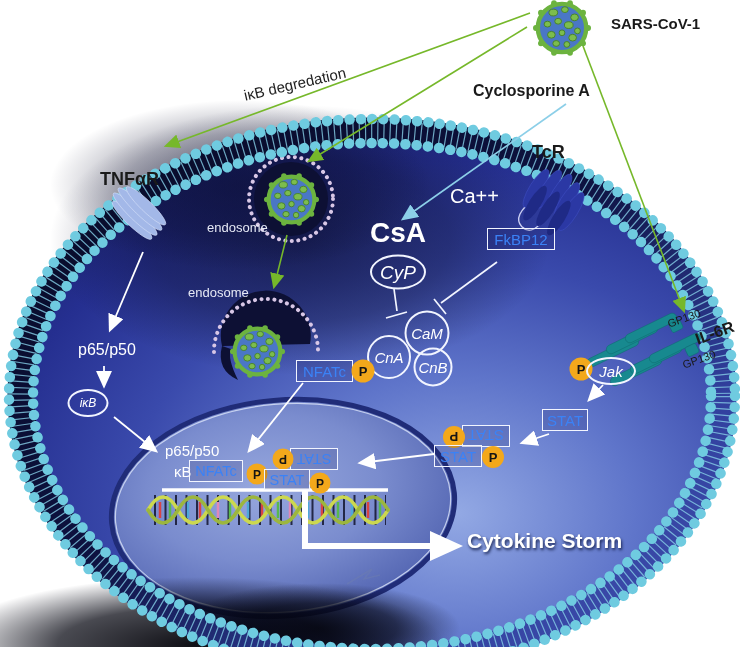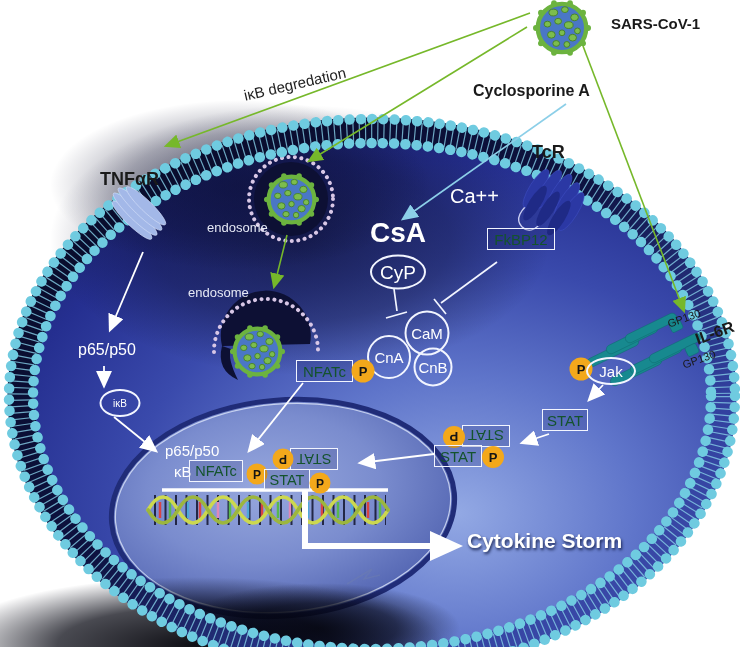--- a/index.html
+++ b/index.html
@@ -2,24 +2,24 @@
 <html><head>
 <meta charset="utf-8">
 <style>
   html,body{margin:0;padding:0;background:#ffffff;}
   .stage{position:relative;width:740px;height:647px;background:#fff;overflow:hidden;
          font-family:"Liberation Sans", sans-serif;}
   .stage svg.scene{position:absolute;left:0;top:0;}
   .lbl{position:absolute;white-space:nowrap;line-height:1;}
   .blk{color:#1a1a1a;font-weight:bold;}
   .wht{color:#ffffff;}
-  .box{position:absolute;border:1.5px solid #f2f5ff;color:#14532d;background:rgba(25,35,100,0.18);
+  .box{position:absolute;border:1.5px solid #f2f5ff;color:#3b82f6;background:rgba(25,35,100,0.18);
        display:flex;align-items:center;justify-content:center;font-size:15px;box-sizing:border-box;}
   .oval{position:absolute;border:2px solid #f2f5ff;border-radius:50%;color:#fff;background:transparent;
-        display:flex;align-items:center;justify-content:center;transform:translate(-50%,-50%);box-sizing:border-box;}
+        display:flex;align-items:center;justify-content:center;transform:translate(-50%,-50%);box-sizing:border-box;font-style:italic;}
   .pcirc{position:absolute;background:#f3a81b;color:#151515;border-radius:50%;
          display:flex;align-items:center;justify-content:center;font-weight:bold;font-size:13px;
          transform:translate(-50%,-50%);box-sizing:border-box;}
   .pcirc.flip{transform:translate(-50%,-50%) rotate(180deg);}
   .box.flip{transform:rotate(180deg);}
   .rot{transform-origin:0 50%;}
   .storm{color:#fff;font-weight:bold;font-size:21px;text-shadow:1px 2px 3px rgba(10,20,60,0.85);}
 </style>
 </head>
 <body>
@@ -258,21 +258,21 @@
 <div class="box" style="left:487px;top:228px;width:68px;height:22px;">FkBP12</div>
 
 <div class="oval" style="left:389px;top:357px;width:44px;height:44px;font-size:15px;">CnA</div>
 <div class="oval" style="left:427px;top:333px;width:45px;height:45px;font-size:15px;">CaM</div>
 <div class="oval" style="left:433px;top:367px;width:39px;height:39px;font-size:15px;">CnB</div>
 
 <div class="lbl" style="left:207px;top:221px;font-size:13px;color:#e6e9f5;">endosome</div>
 <div class="lbl" style="left:188px;top:286px;font-size:13px;color:#e6e9f5;">endosome</div>
 
 <div class="lbl wht" style="left:78px;top:342px;font-size:16px;">p65/p50</div>
-<div class="oval" style="left:120px;top:403px;width:41px;height:28px;font-size:10px;">iκB</div>
+<div class="oval" style="left:88px;top:403px;width:41px;height:28px;font-size:12px;">iκB</div>
 
 <div class="box" style="left:296px;top:360px;width:57px;height:22px;">NFATc</div>
 <div class="pcirc" style="left:363px;top:371px;width:23px;height:23px;">P</div>
 
 <div class="pcirc" style="left:581px;top:369px;width:23px;height:23px;">P</div>
 <div class="oval" style="left:611px;top:371px;width:50px;height:28px;font-size:15px;">Jak</div>
 
 <div class="box" style="left:542px;top:409px;width:46px;height:22px;">STAT</div>
 
 <div class="box flip" style="left:462px;top:425px;width:48px;height:22px;">STAT</div>

